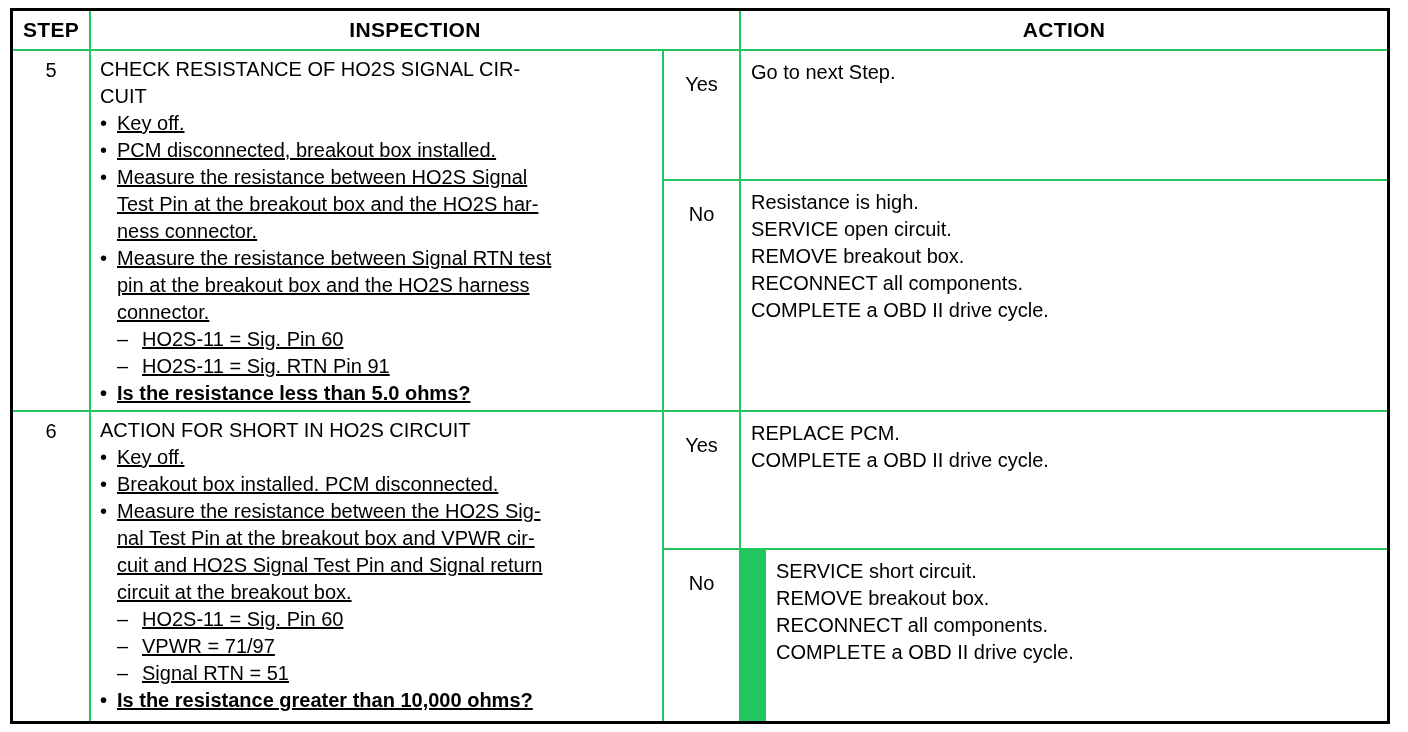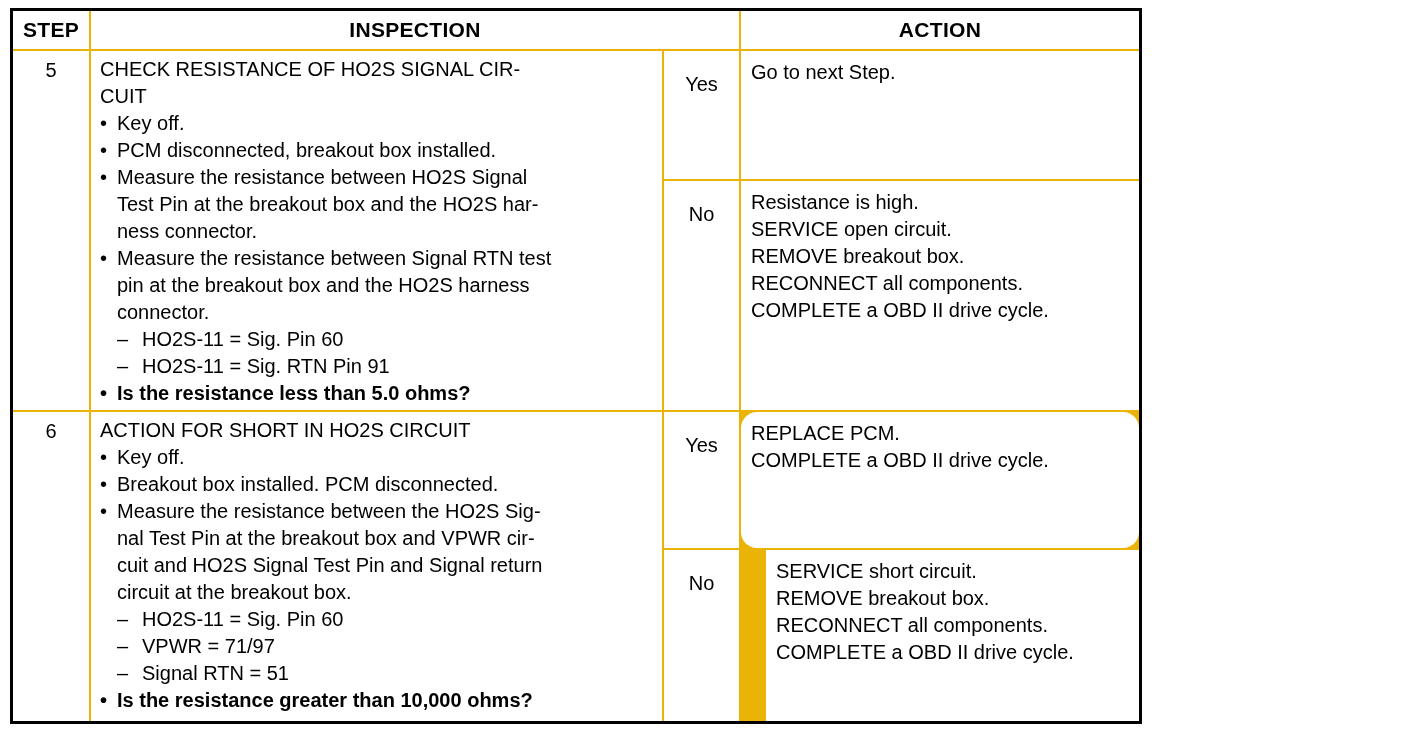--- a/index.html
+++ b/index.html
@@ -15,25 +15,25 @@
     position: relative;
     width: 1408px;
     height: 732px;
     background: #ffffff;
     overflow: hidden;
   }
   .diag-table {
     position: absolute;
     left: 10px;
     top: 8px;
-    width: 1132px;
+    width: 1380px;
     height: 716px;
     box-sizing: border-box;
     border: 3px solid #000000;
-    background: #eab308;
+    background: #22c55e;
     display: grid;
     grid-template-columns: 76px 571px 75px 1fr;
     grid-template-rows: 38px 128px 229px 136px 1fr;
     gap: 2px;
   }
   .cell {
     background: #ffffff;
     box-sizing: border-box;
     overflow: hidden;
   }
@@ -51,21 +51,21 @@
   .s5-step   { grid-column: 1; grid-row: 2 / span 2; }
   .s5-insp   { grid-column: 2; grid-row: 2 / span 2; }
   .s5-yes    { grid-column: 3; grid-row: 2; }
   .s5-yesact { grid-column: 4; grid-row: 2; }
   .s5-no     { grid-column: 3; grid-row: 3; }
   .s5-noact  { grid-column: 4; grid-row: 3; }
 
   .s6-step   { grid-column: 1; grid-row: 4 / span 2; }
   .s6-insp   { grid-column: 2; grid-row: 4 / span 2; }
   .s6-yes    { grid-column: 3; grid-row: 4; }
-  .s6-yesact { grid-column: 4; grid-row: 4; border-radius: 16px; }
+  .s6-yesact { grid-column: 4; grid-row: 4; }
   .s6-no     { grid-column: 3; grid-row: 5; }
   .s6-noact  { grid-column: 5; grid-row: 5; grid-column: 4; margin-left: 25px; }
 
   .stepnum {
     font-size: 20px;
     text-align: center;
     padding-top: 8px;
   }
   .insp {
     font-size: 20px;
@@ -78,20 +78,21 @@
   .item { display: flex; }
   .item .marker {
     flex: 0 0 17px;
     width: 17px;
   }
   .item.dash { margin-left: 17px; }
   .item.dash .marker { flex: 0 0 25px; width: 25px; }
   .item .txt {
     flex: 1;
     white-space: pre-line;
+    text-decoration: underline;
   }
   .item.question .txt, .item.question .marker { font-weight: bold; }
   .answer {
     font-size: 20px;
     text-align: center;
     padding-top: 22px;
   }
   .action {
     font-size: 20px;
     line-height: 27px;

